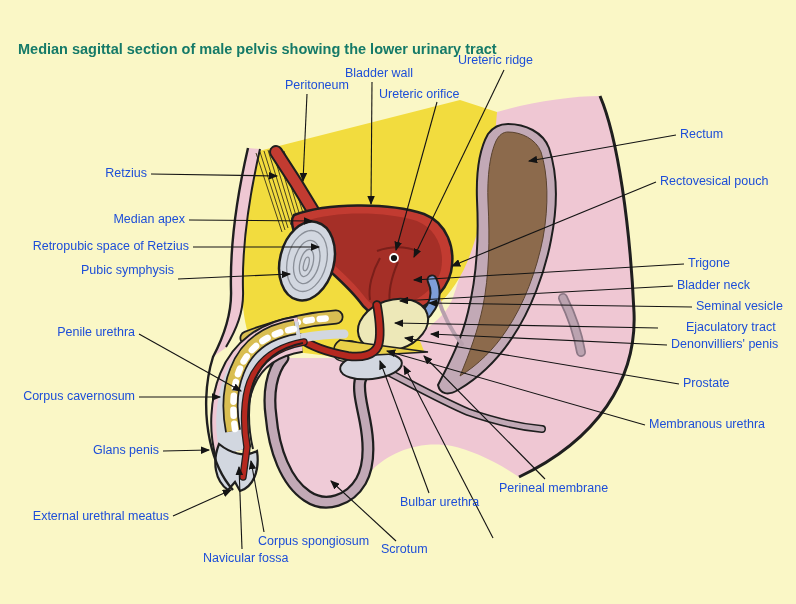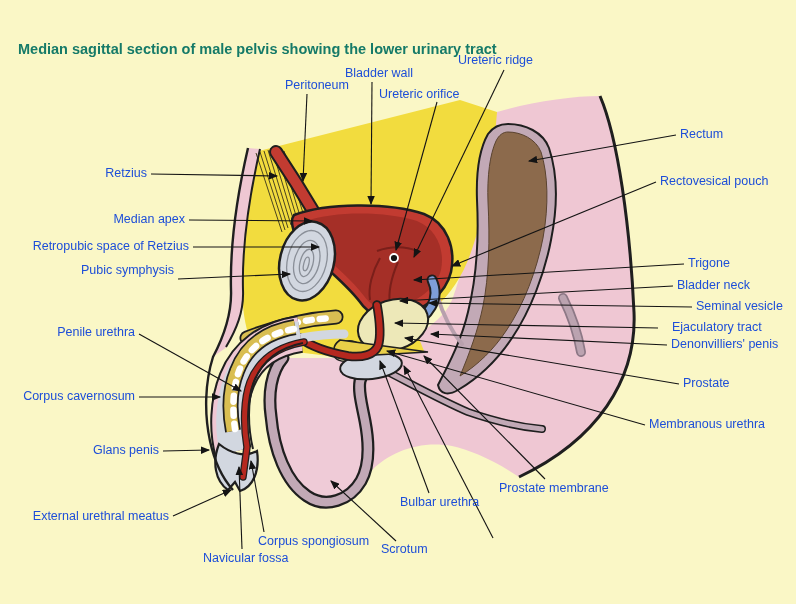--- a/index.html
+++ b/index.html
@@ -32,21 +32,21 @@
   .lb-corpus-spongiosum{left:258px;top:535px}
   .lb-scrotum{left:381px;top:543px}
   .lb-bulbar{left:400px;top:496px}
   .lb-bulb{left:450px;top:541px}
   .lb-perineal{left:499px;top:482px}
   .lb-rectum{left:680px;top:128px}
   .lb-rectovesical{left:660px;top:175px}
   .lb-trigone{left:688px;top:257px}
   .lb-bladder-neck{left:677px;top:279px}
   .lb-seminal{left:696px;top:300px}
-  .lb-ejaculatory{left:672px;top:321px}
+  .lb-ejaculatory{left:686px;top:321px}
   .lb-denonvilliers{left:671px;top:338px}
   .lb-prostate{left:683px;top:377px}
   .lb-membranous{left:649px;top:418px}
 </style>
 </head>
 <body>
 
 <div class="stage">
 
   <div class="title">Median sagittal section of male pelvis showing the lower urinary tract</div>
@@ -229,21 +229,21 @@
   <div class="lb lb-retropubic">Retropubic space of Retzius</div>
   <div class="lb lb-pubic-symphysis">Pubic symphysis</div>
   <div class="lb lb-penile-urethra">Penile urethra</div>
   <div class="lb lb-corpus-cavernosum">Corpus cavernosum</div>
   <div class="lb lb-glans-penis">Glans penis</div>
   <div class="lb lb-meatus">External urethral meatus</div>
   <div class="lb lb-navicular">Navicular fossa</div>
   <div class="lb lb-corpus-spongiosum">Corpus spongiosum</div>
   <div class="lb lb-scrotum">Scrotum</div>
   <div class="lb lb-bulbar">Bulbar urethra</div>
-  <div class="lb lb-perineal">Prostate membrane</div>
+  <div class="lb lb-perineal">Perineal membrane</div>
   <div class="lb lb-rectum">Rectum</div>
   <div class="lb lb-rectovesical">Rectovesical pouch</div>
   <div class="lb lb-trigone">Trigone</div>
   <div class="lb lb-bladder-neck">Bladder neck</div>
   <div class="lb lb-seminal">Seminal vesicle</div>
   <div class="lb lb-ejaculatory">Ejaculatory tract</div>
   <div class="lb lb-denonvilliers">Denonvilliers' penis</div>
   <div class="lb lb-prostate">Prostate</div>
   <div class="lb lb-membranous">Membranous urethra</div>
 </div>

